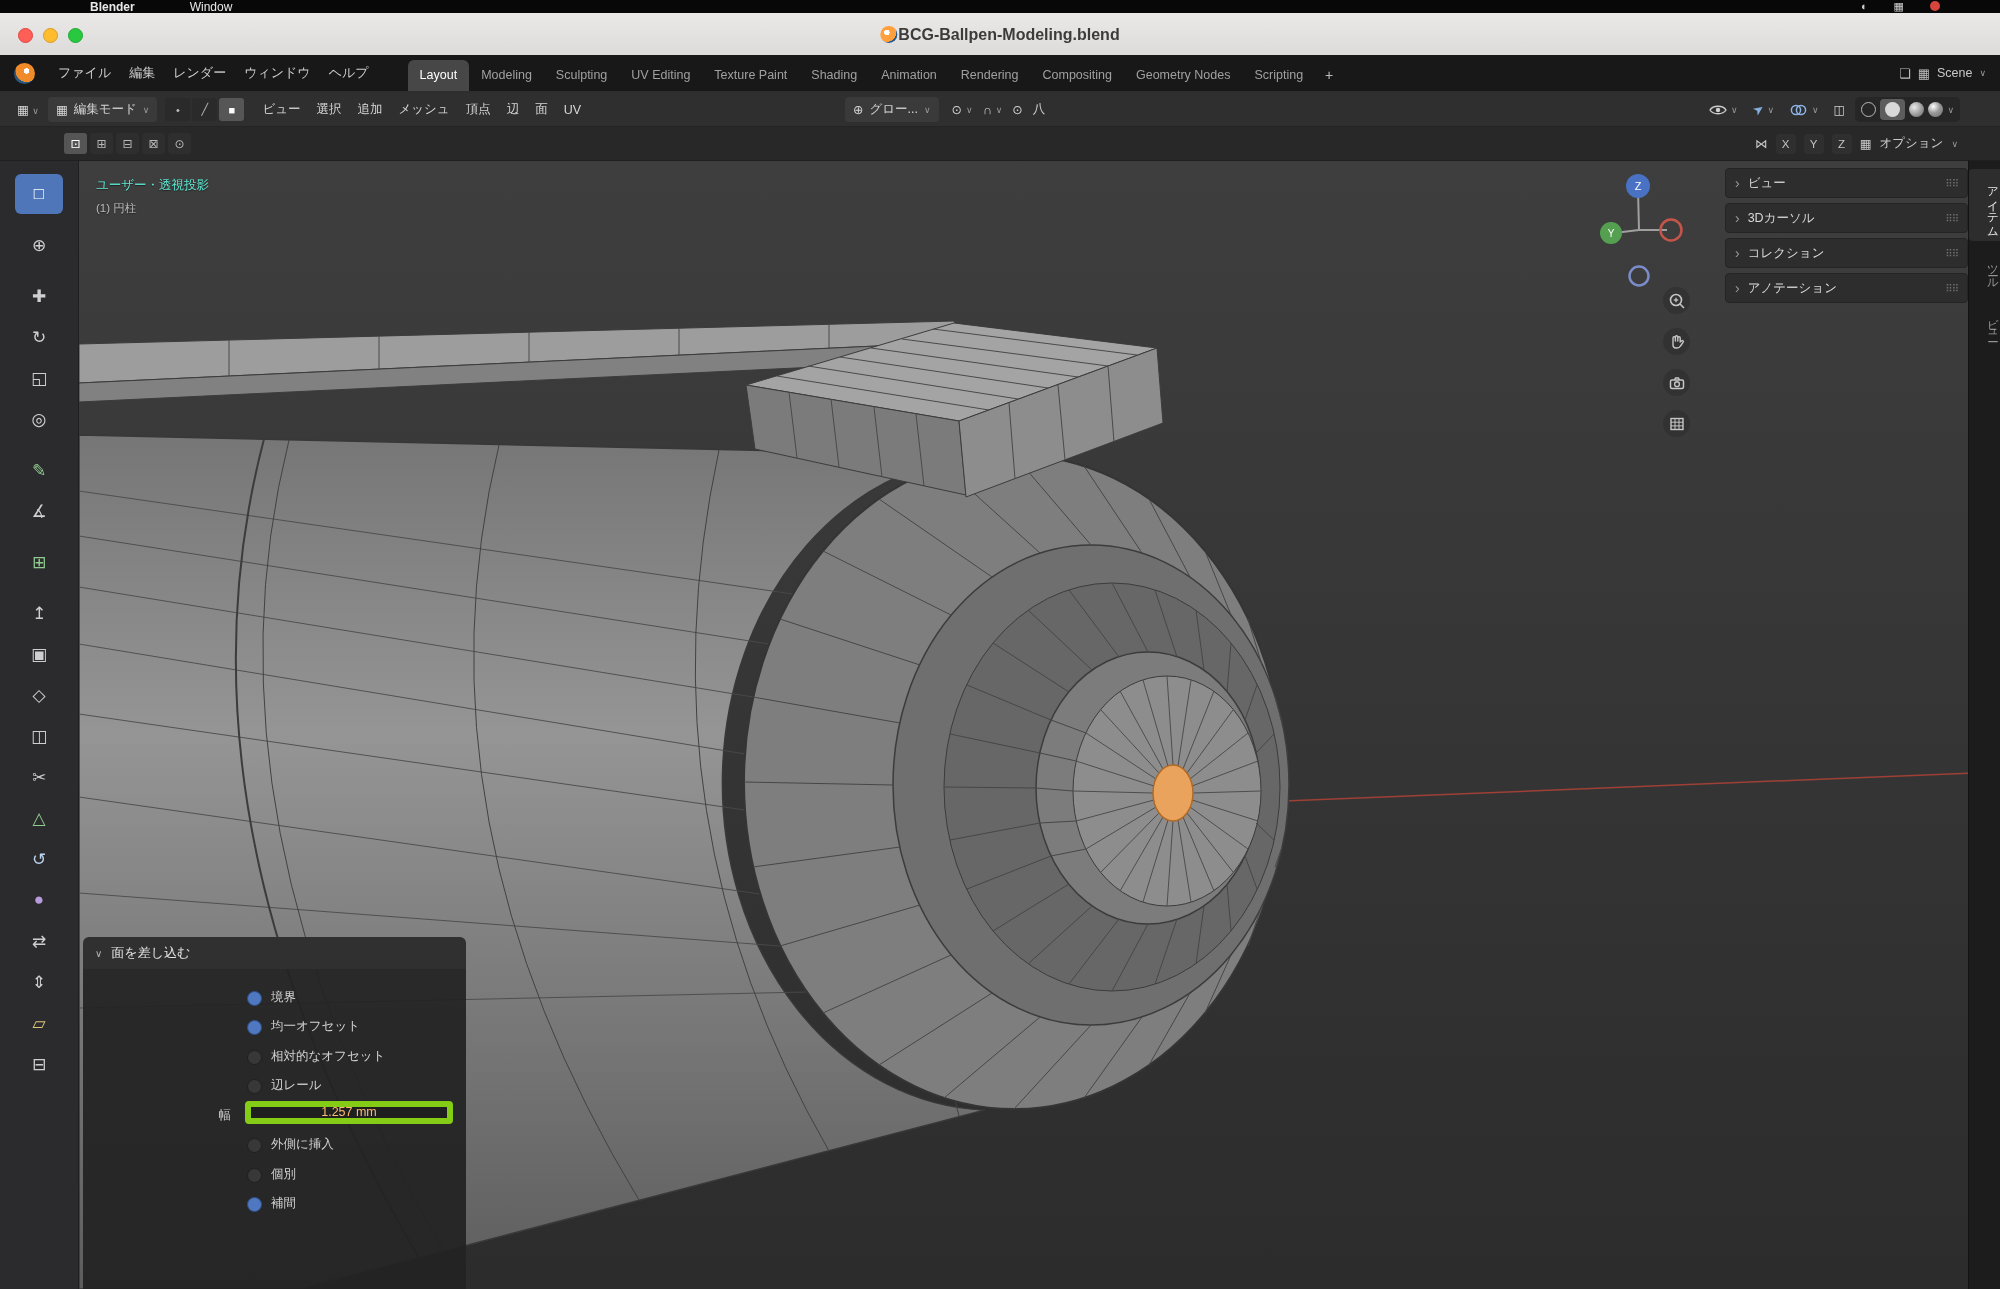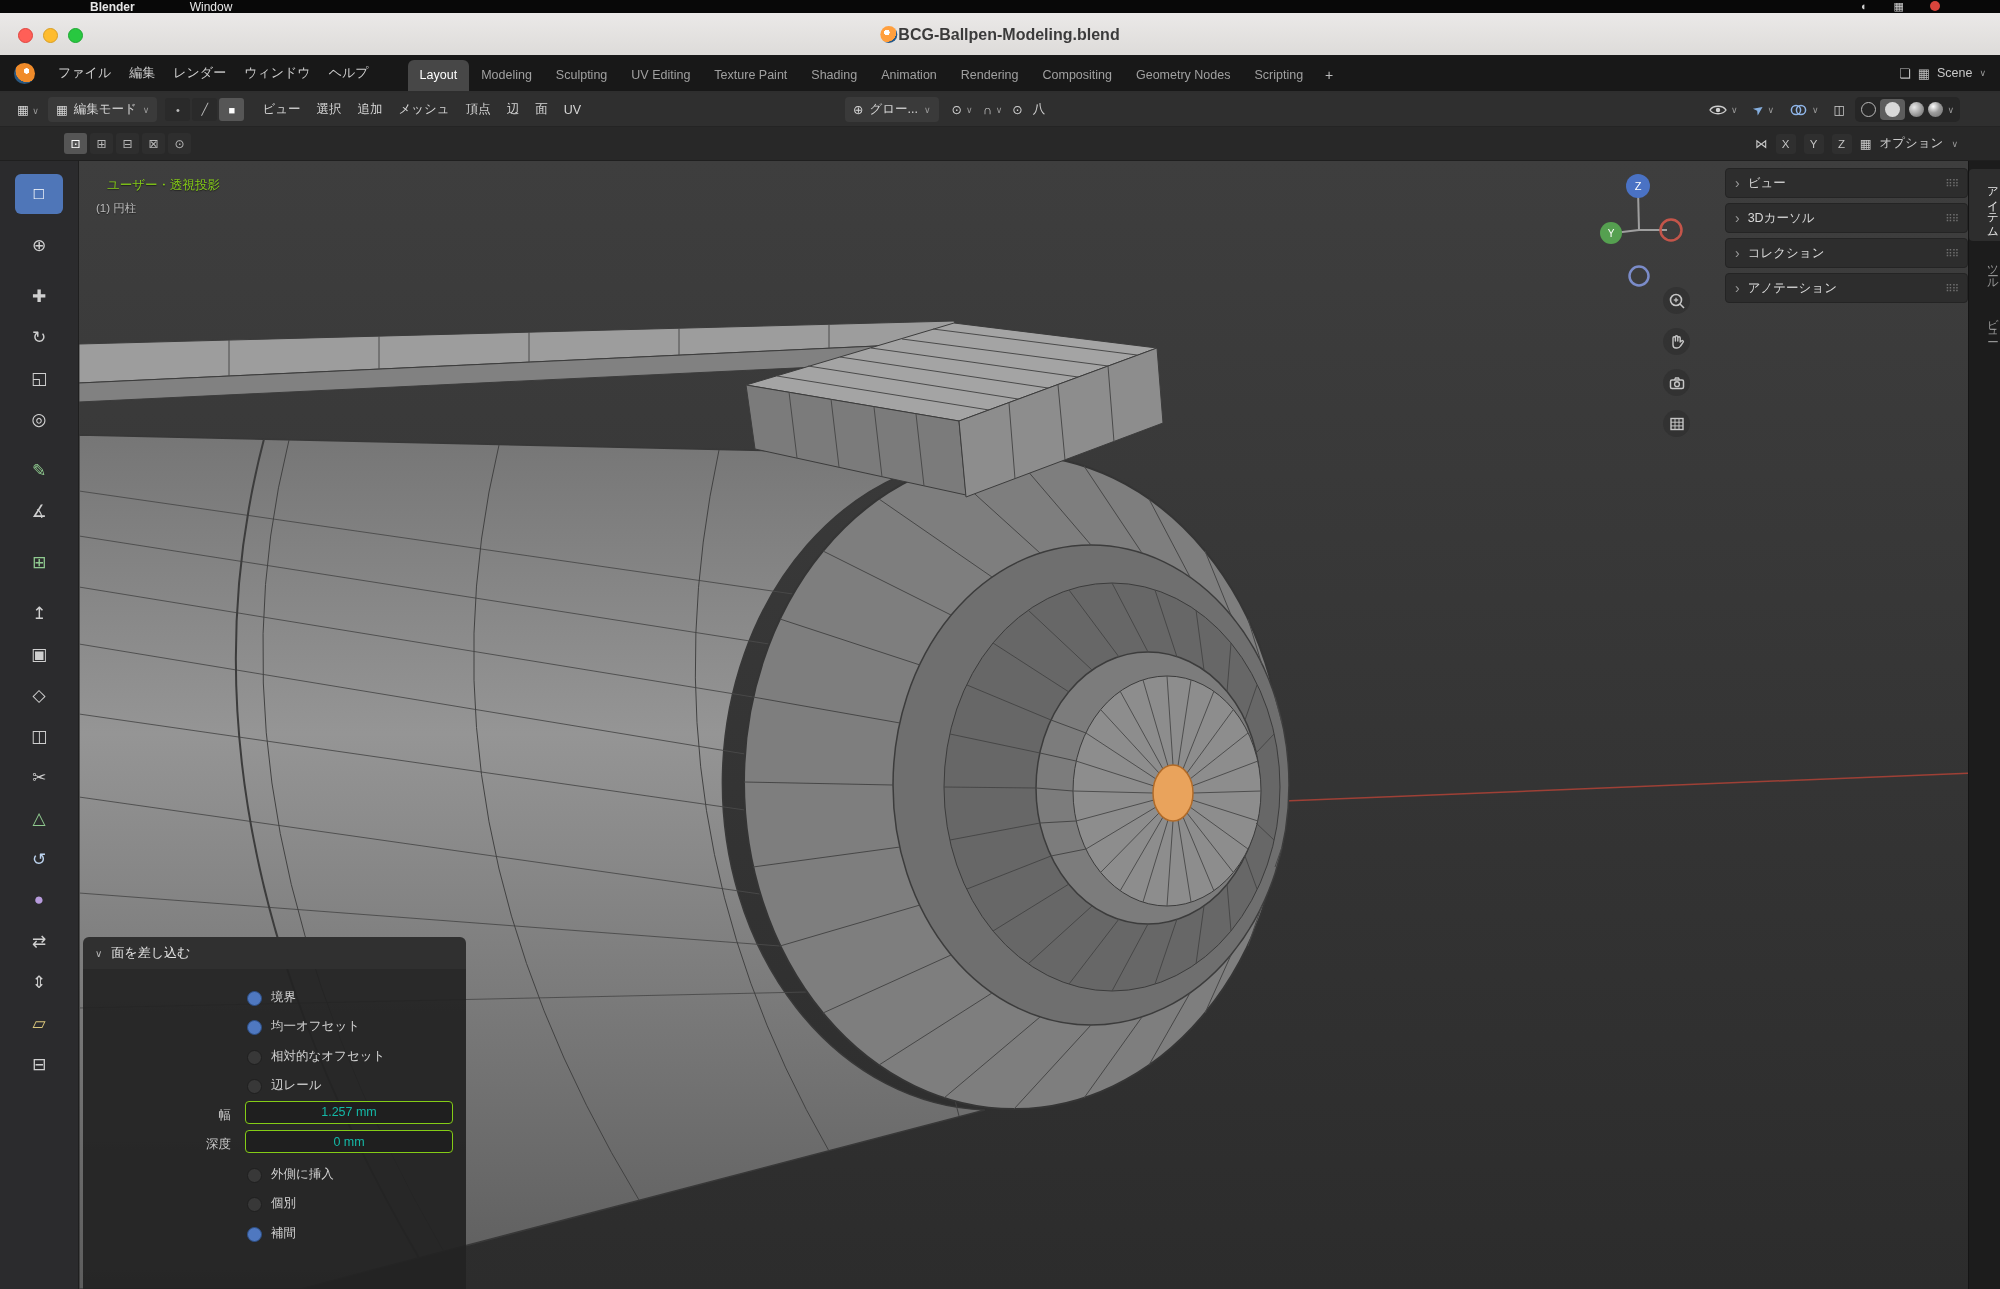--- a/index.html
+++ b/index.html
@@ -67,21 +67,21 @@
   .main { position:absolute; left:0; top:161px; width:2000px; height:1128px; display:flex; }
   .toolcol { width:79px; height:100%; background:#2b2b2d; border-right:1px solid #1f1f1f; padding-top:13px; display:flex; flex-direction:column; align-items:center; }
   .tool { width:48px; height:40px; border-radius:6px; display:flex; align-items:center; justify-content:center; font-size:17px; color:#cfcfcf; margin-bottom:1px; flex:none; }
   .tool.active { background:#4f76b8; color:#ffffff; }
   .tool.gap { margin-bottom:11px; }
   .t-green { color:#8fca8f; } .t-purple { color:#b79bdc; } .t-yellow { color:#d9c57a; } .t-blue { color:#bcd3ee; }
 
   .viewport { position:relative; width:1921px; height:1128px; background:#353535; overflow:hidden; }
   .scene-svg { position:absolute; left:0; top:0; }
 
-  .vp-label1 { position:absolute; left:28px; top:16px; font-size:12.5px; color:#84cc16; text-shadow:0 1px 1px rgba(0,0,0,.5); }
+  .vp-label1 { position:absolute; left:17px; top:16px; font-size:12.5px; color:#5eead4; text-shadow:0 1px 1px rgba(0,0,0,.5); }
   .vp-label2 { position:absolute; left:17px; top:40px; font-size:11.5px; color:#bdbdbd; text-shadow:0 1px 1px rgba(0,0,0,.5); }
 
   
   .gizmo { position:absolute; left:1514px; top:5px; }
   .navbtns { position:absolute; left:1584px; top:126px; display:flex; flex-direction:column; gap:14px; }
   .navbtn { width:27px; height:27px; border-radius:50%; background:rgba(46,46,46,.65); color:#c6c6c6; display:flex; align-items:center; justify-content:center; }
 
   
   .npanel { position:absolute; left:1646px; top:7px; width:243px; }
   .nrow { height:30px; background:#2d2d2d; border:1px solid #242424; border-radius:4px; margin-bottom:5px; display:flex; align-items:center; padding:0 9px; font-size:12.5px; color:#d8d8d8; }
@@ -96,21 +96,21 @@
   .oppanel { position:absolute; left:4px; top:776px; width:383px; bottom:0; }
   .ophead { height:32px; background:#303030; border-radius:6px 6px 0 0; display:flex; align-items:center; gap:9px; padding:0 12px; font-size:13px; color:#e4e4e4; }
   .ophead .chev { font-size:10px; color:#b5b5b5; }
   .opbody { background:rgba(34,34,34,.93); padding-top:7px; height:100%; }
   .oprow { height:29.5px; display:flex; align-items:flex-end; font-size:12.5px; color:#d2d2d2; }
   .oprow.toggle { padding-left:164px; gap:9px; }
   .ck { width:15px; height:15px; border-radius:50%; flex:none; }
   .ck.on { background:#4f78c0; border:1px solid #2d4f86; }
   .ck.off { background:#383838; border:1px solid #1f1f1f; }
   .oprow.field .flabel { width:148px; text-align:right; margin-right:14px; color:#c9c9c9; }
-  .fval { width:208px; height:23px; background:#1f1f1f; border:1px solid #84cc16; border-radius:4px; display:flex; align-items:center; justify-content:center; font-size:12.5px; color:#14b8a6; }
+  .fval { width:208px; height:23px; background:#1f1f1f; border:6px solid #84cc16; border-radius:4px; display:flex; align-items:center; justify-content:center; font-size:12.5px; color:#fdba74; }
 </style>
 </head>
 <body>
 
 <div class="macbar">
   <span class="mac-app">Blender</span>
   <span class="mac-item">Window</span>
   <div class="mac-status">
     <span>◐</span>
     <span>▦</span>
@@ -435,24 +435,20 @@
           <span>相対的なオフセット</span>
         </div>
         <div class="oprow toggle">
           <span class="ck off"></span>
           <span>辺レール</span>
         </div>
         <div class="oprow field">
           <span class="flabel">幅</span>
           <span class="fval">1.257 mm</span>
         </div>
-        <div class="oprow field">
-          <span class="flabel">深度</span>
-          <span class="fval">0 mm</span>
-        </div>
         <div class="oprow toggle">
           <span class="ck off"></span>
           <span>外側に挿入</span>
         </div>
         <div class="oprow toggle">
           <span class="ck off"></span>
           <span>個別</span>
         </div>
         <div class="oprow toggle">
           <span class="ck on"></span>

